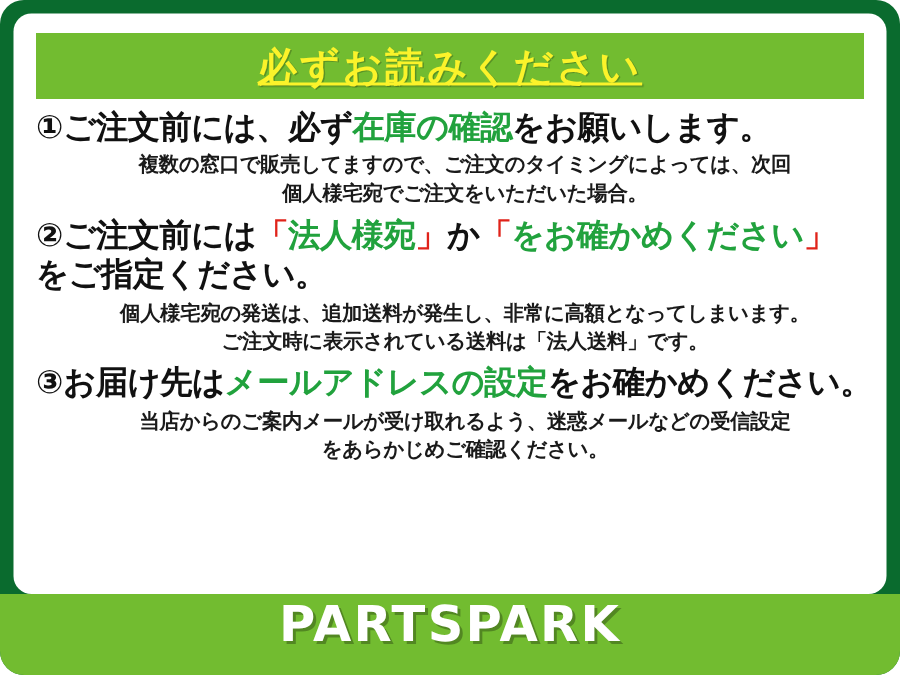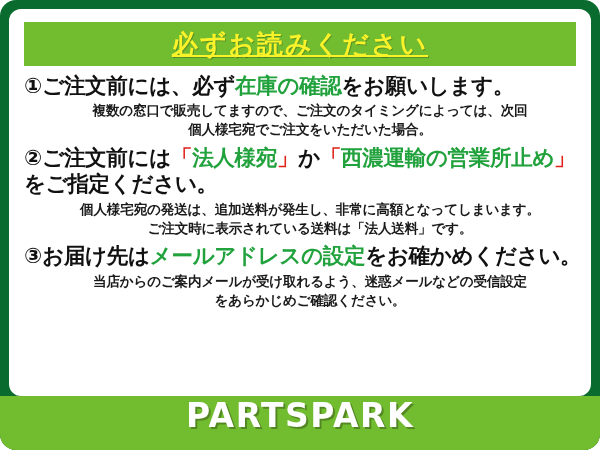--- a/index.html
+++ b/index.html
@@ -131,21 +131,21 @@
           <span class="circled">①</span><span>ご注文前には、必ず</span><span class="hl-green">在庫の確認</span><span>をお願いします。</span>
         </div>
         <div class="item-body">
           <span class="line">複数の窓口で販売してますので、ご注文のタイミングによっては、次回</span>
           <span class="line">個人様宅宛でご注文をいただいた場合。</span>
         </div>
       </div>
 
       <div class="notice-item">
         <div class="item-heading wrap">
-          <span class="circled">②</span><span>ご注文前には</span><span class="hl-red">「</span><span class="hl-green">法人様宛</span><span class="hl-red">」</span><span>か</span><span class="hl-red">「</span><span class="hl-green">西濃運輸の営業所止め</span><span class="hl-red">」</span><span>をご指定ください。</span>
+          <span class="circled">②</span><span>ご注文前には</span><span class="hl-red">「</span><span class="hl-green">法人様宛</span><span class="hl-red">」</span><span>か</span><span class="hl-red">「</span><span class="hl-green">をお確かめください</span><span class="hl-red">」</span><span>をご指定ください。</span>
         </div>
         <div class="item-body">
           <span class="line">個人様宅宛の発送は、追加送料が発生し、非常に高額となってしまいます。</span>
           <span class="line">ご注文時に表示されている送料は「法人送料」です。</span>
         </div>
       </div>
 
       <div class="notice-item">
         <div class="item-heading">
           <span class="circled">③</span><span>お届け先は</span><span class="hl-green">メールアドレスの設定</span><span>をお確かめください。</span>

